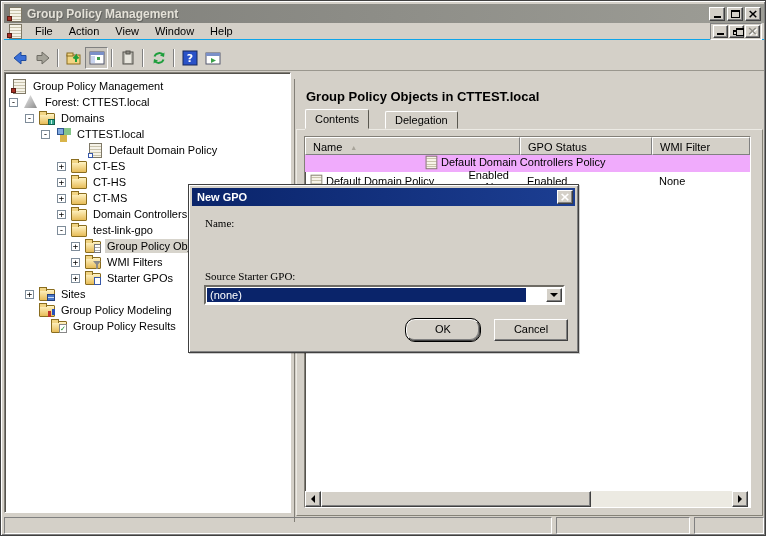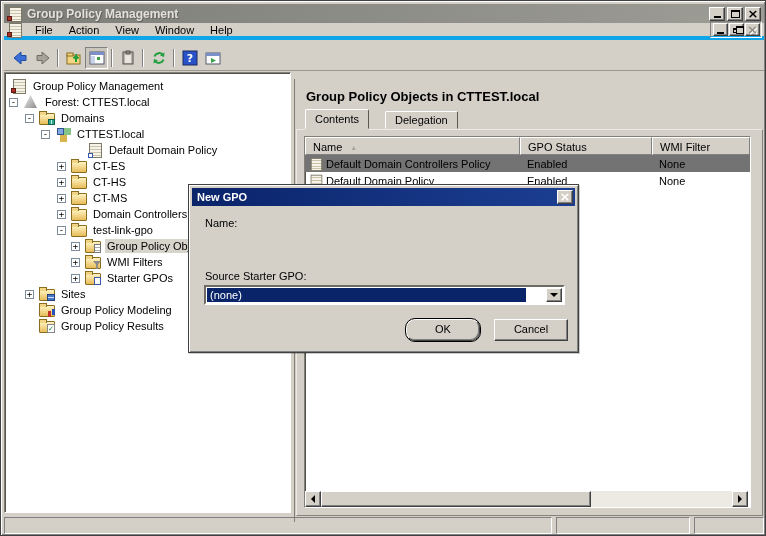--- a/index.html
+++ b/index.html
@@ -21,21 +21,21 @@
   .g-min { width:7px; height:2px; background:#000; margin-top:7px; }
   .g-max { width:9px; height:8px; border:1px solid #000; border-top-width:2px; }
   .g-close::before { content:"×"; font:bold 13px "DejaVu Sans",sans-serif; line-height:10px; }
   .g-restore { width:6px; height:5px; border:1px solid #000; border-top-width:2px; position:relative; top:1px; left:-1px; }
   .g-restore::after { content:""; position:absolute; left:2px; top:-4px; width:6px; height:5px;
                       border:1px solid #000; border-top-width:2px; background:#D4D0C8; }
   .g-close.dis::before { color:#8E8C85; text-shadow:1px 1px 0 #FFF; }
 
   
   .menubar { position:absolute; left:3px; top:22px; width:760px; height:17px; background:#D4D0C8;
-             display:flex; align-items:center; border-bottom:4px solid #0ea5e9; }
+             display:flex; align-items:center; border-bottom:1px solid #0ea5e9; }
   .menu-item { padding:3px 8px; }
   .menubar .appico { margin:0 4px 0 3px; }
   .menubar .spacer { flex:1; }
   .mdibtn { width:15px; height:13px; background:#D4D0C8; border:1px solid;
             border-color:#FFF #404040 #404040 #FFF; box-shadow:inset -1px -1px 0 #808080;
             margin-left:1px; display:flex; align-items:center; justify-content:center; }
   .menubar .btns { margin-right:2px; display:flex; border:1px solid; border-color:#808080 #FFF #FFF #808080; padding:1px; }
 
   
   .toolbar { position:absolute; left:3px; top:45px; width:760px; height:25px; background:#D4D0C8;
@@ -107,21 +107,21 @@
              border:1px solid; border-color:#ECEAE4 #868378 #868378 #ECEAE4; }
   .listview { position:absolute; left:7px; top:6px; width:447px; height:372px; background:#FFF;
               border:1px solid; border-color:#827F77 #FFF #FFF #827F77; box-shadow:inset 1px 1px 0 #55534D;
               overflow:hidden; }
   .lv-header { display:flex; height:18px; }
   .hcell { background:#D4D0C8; border:1px solid; border-color:#FFF #808080 #808080 #FFF;
            padding:2px 16px 0 7px; display:flex; align-items:center; }
   .hcell .sort { font-size:7px; color:#A8A49A; margin-left:8px; }
   .c-name { width:215px; } .c-status { width:132px; } .c-wmi { width:98px; }
   .lvrow { display:flex; height:17px; align-items:center; }
-  .lvrow.shaded { background:#737373; }
+  .lvrow.shaded { background:#f0abfc;flex-direction:column; }
   .lvrow .cell { padding-left:7px; display:flex; align-items:center; height:17px; }
   .lvrow .scrollico { transform:scale(.9); margin:0 2px 0 0; }
   .lvrow .c-name { padding-left:3px; }
 
   
   .hscroll { position:absolute; left:0; bottom:0; width:443px; height:16px; background:#ECEAE2; display:flex; }
   .sbtn { width:16px; height:16px; background:#D4D0C8; border:1px solid; border-color:#FFF #404040 #404040 #FFF;
           box-shadow:inset -1px -1px 0 #808080; display:flex; align-items:center; justify-content:center; flex:none; }
   .tri-l { width:0; height:0; border:4px solid transparent; border-right-color:#000; margin-left:-4px; }
   .tri-r { width:0; height:0; border:4px solid transparent; border-left-color:#000; margin-right:-4px; }
@@ -133,21 +133,21 @@
   .scell { border:1px solid; border-color:#808080 #FFF #FFF #808080; height:17px; }
   .scell.s1 { width:548px; } .scell.s2 { width:134px; } .scell.s3 { flex:1; }
 
   
   .dialog { position:absolute; left:187px; top:183px; width:391px; height:169px; background:#D4D0C8;
             border:1px solid #404040; box-shadow:inset 1px 1px 0 #FFF, inset -1px -1px 0 #808080, 1px 1px 0 #00000033; }
   .dlg-title { position:absolute; left:3px; top:3px; right:3px; height:18px;
                background:linear-gradient(90deg,#0A246A,#1C3E92); color:#FFF; font-weight:bold;
                display:flex; align-items:center; padding:0 2px 0 5px; }
   .dlg-title .t { flex:1; }
-  .dlg-label { position:absolute; left:16px; }
+  .dlg-label { position:absolute; left:16px;font-family:Liberation Serif, serif; }
   .lbl-name { top:32px; } .lbl-src { top:85px; }
   .sunken { border:2px solid; border-color:#6E6B64 #FFF #FFF #6E6B64; background:#FFF; }
   .dlg-input { position:absolute; left:15px; top:47px; width:360px; height:20px; padding:2px 2px 0 3px; white-space:nowrap; overflow:hidden; }
   .caret { display:inline-block; width:1px; height:12px; background:#000; vertical-align:-2px; margin-right:1px; }
   .dlg-combo { position:absolute; left:15px; top:100px; width:361px; height:20px; display:flex; padding:1px;gap:20px; }
   .combo-sel { flex:1; background:#0A246A; color:#FFF; padding:1px 0 0 3px; }
   .combo-btn { width:16px; height:14px; background:#D4D0C8; border:1px solid; border-color:#FFF #404040 #404040 #FFF;
                box-shadow:inset -1px -1px 0 #808080; display:flex; align-items:center; justify-content:center; }
   .tri-d { width:0; height:0; border:4px solid transparent; border-top-color:#000; margin-top:4px; }
   .dlg-btn { position:absolute; top:134px; width:74px; height:22px; background:#D4D0C8;
@@ -357,21 +357,21 @@
           </span>
           <span class="tlabel">Sites</span>
         </div>
         <div class="trow" data-icon="modeling-folder" style="padding-left: 20px;">
           <span class="exp"></span>
           <span class="ico">
             <i class="ov"></i>
           </span>
           <span class="tlabel">Group Policy Modeling</span>
         </div>
-        <div class="trow" data-icon="results-folder" style="padding-left: 20px;">
+        <div class="trow" data-icon="results-folder" style="padding-left: 32px;">
           <span class="exp"></span>
           <span class="ico">
             <i class="ov"></i>
           </span>
           <span class="tlabel">Group Policy Results</span>
         </div>
     </div>
 
     <div class="content-pane">
       <div class="pane-header">Group Policy Objects in CTTEST.local</div>

